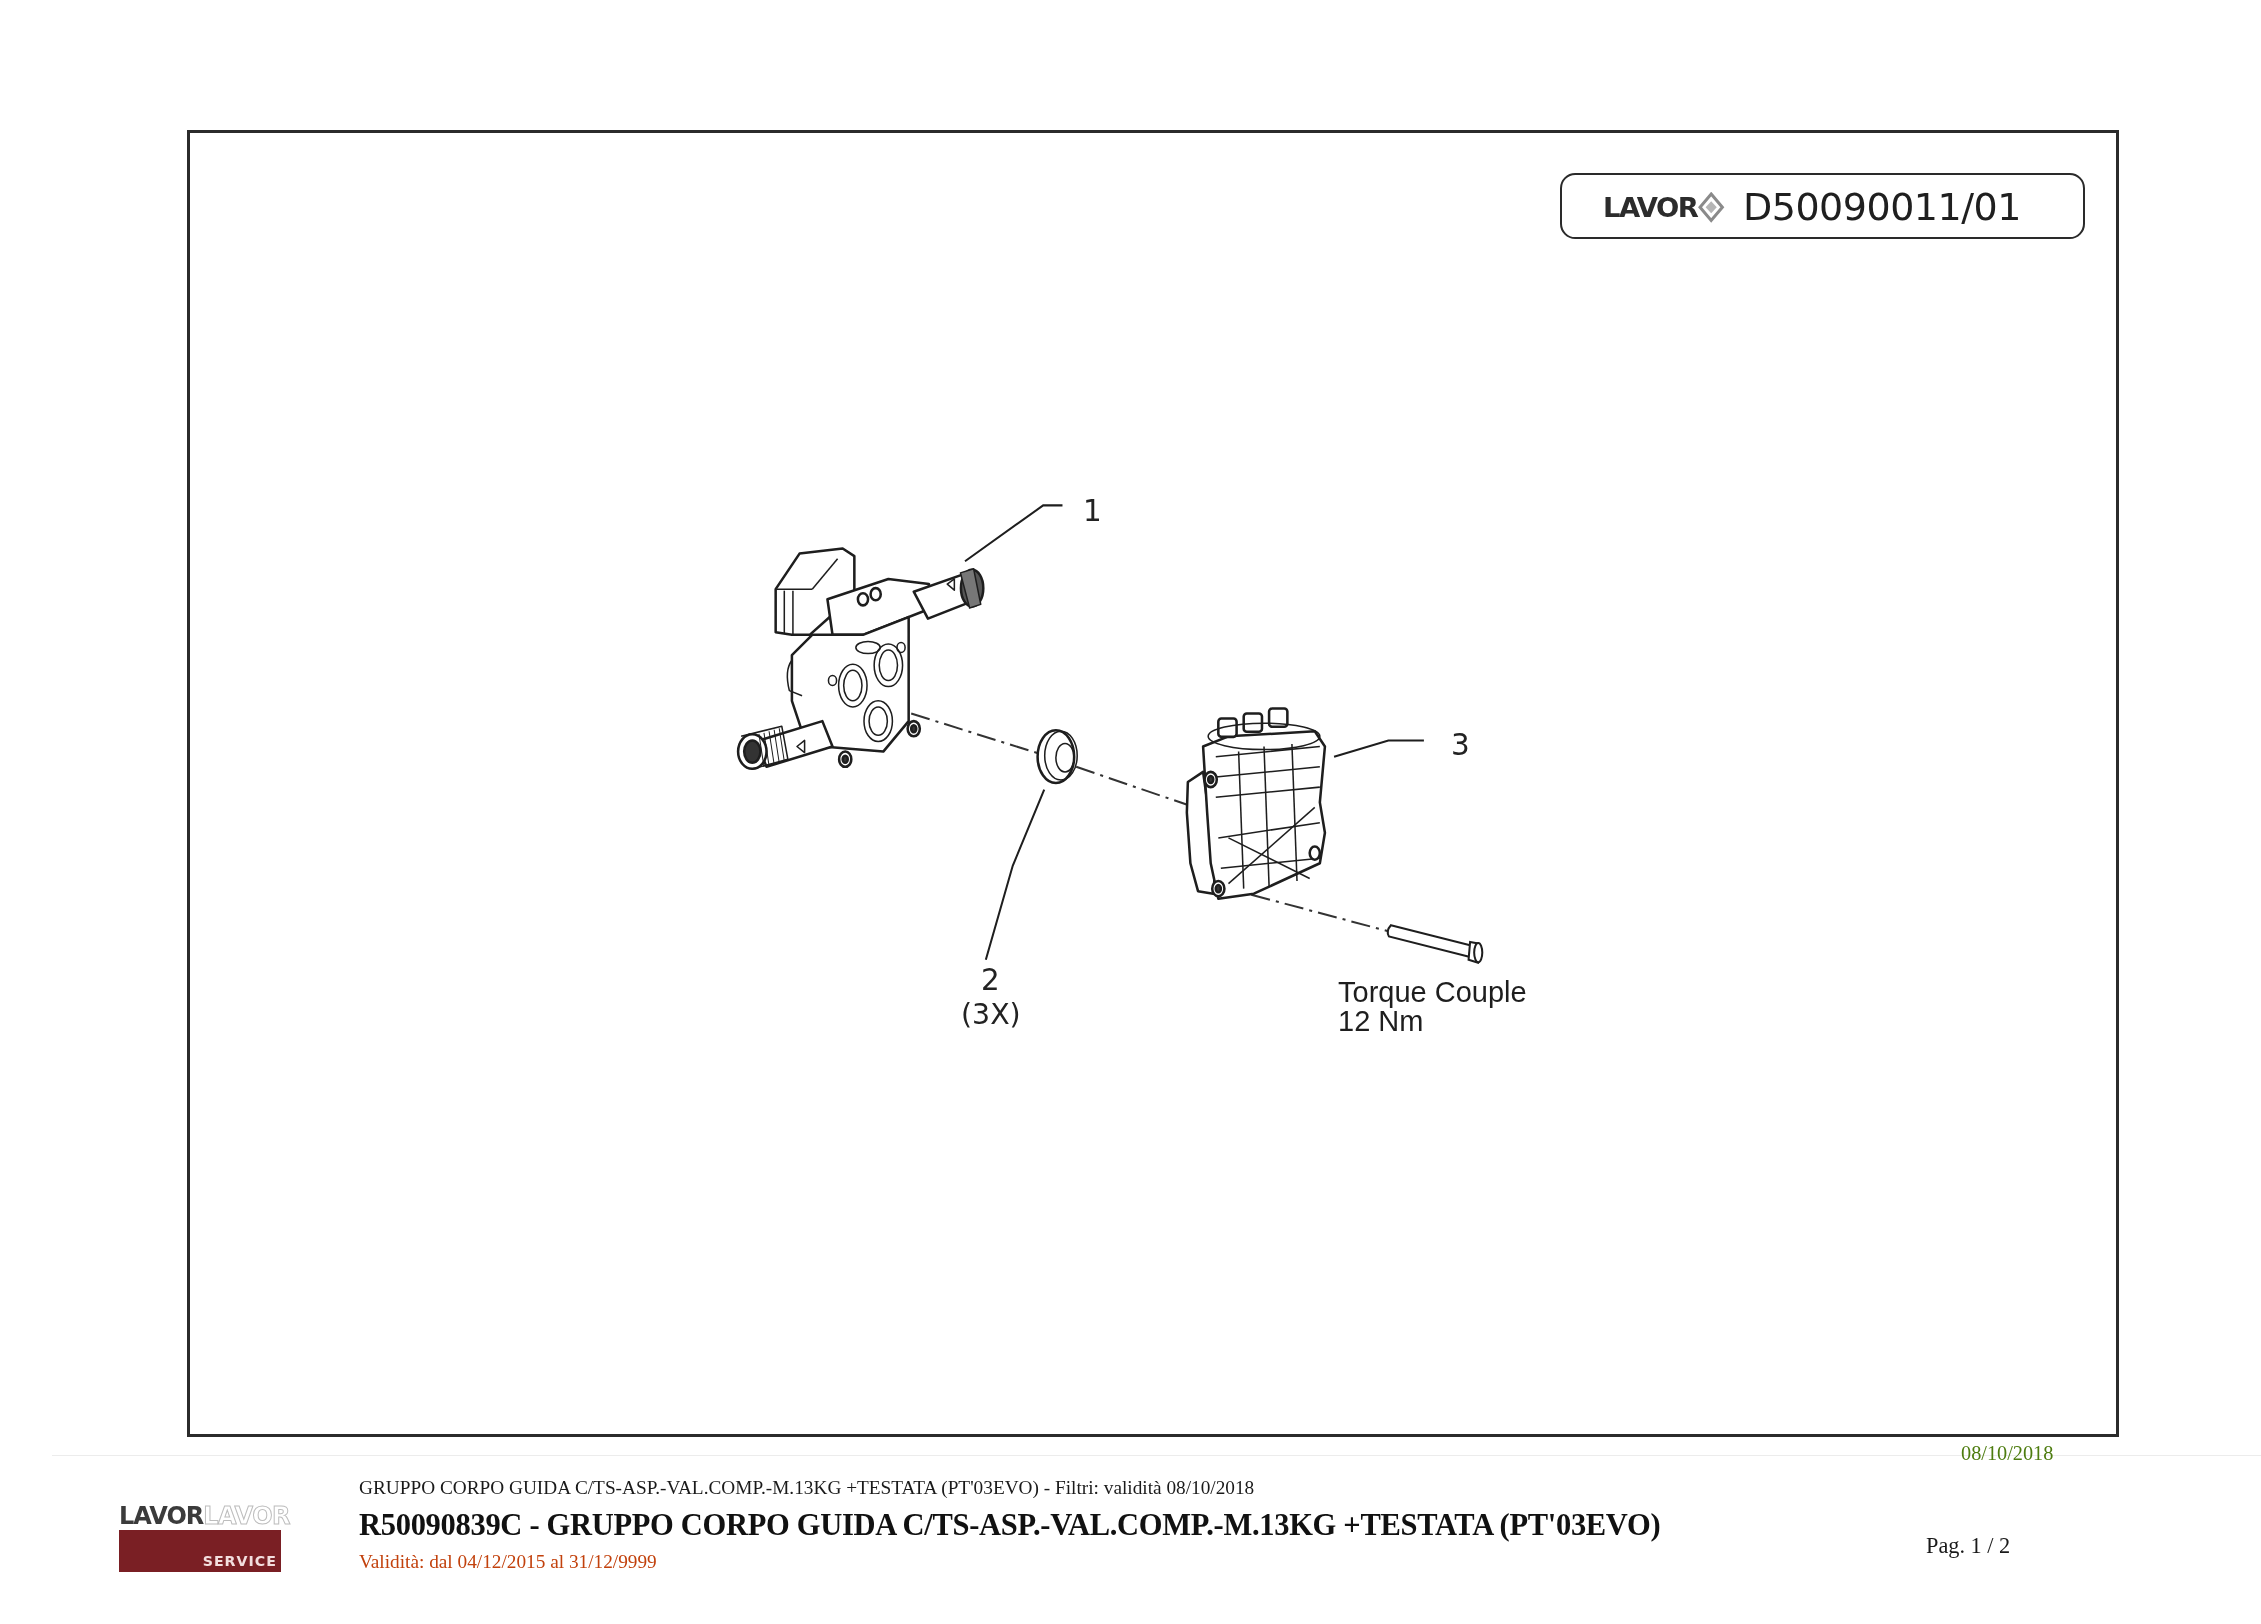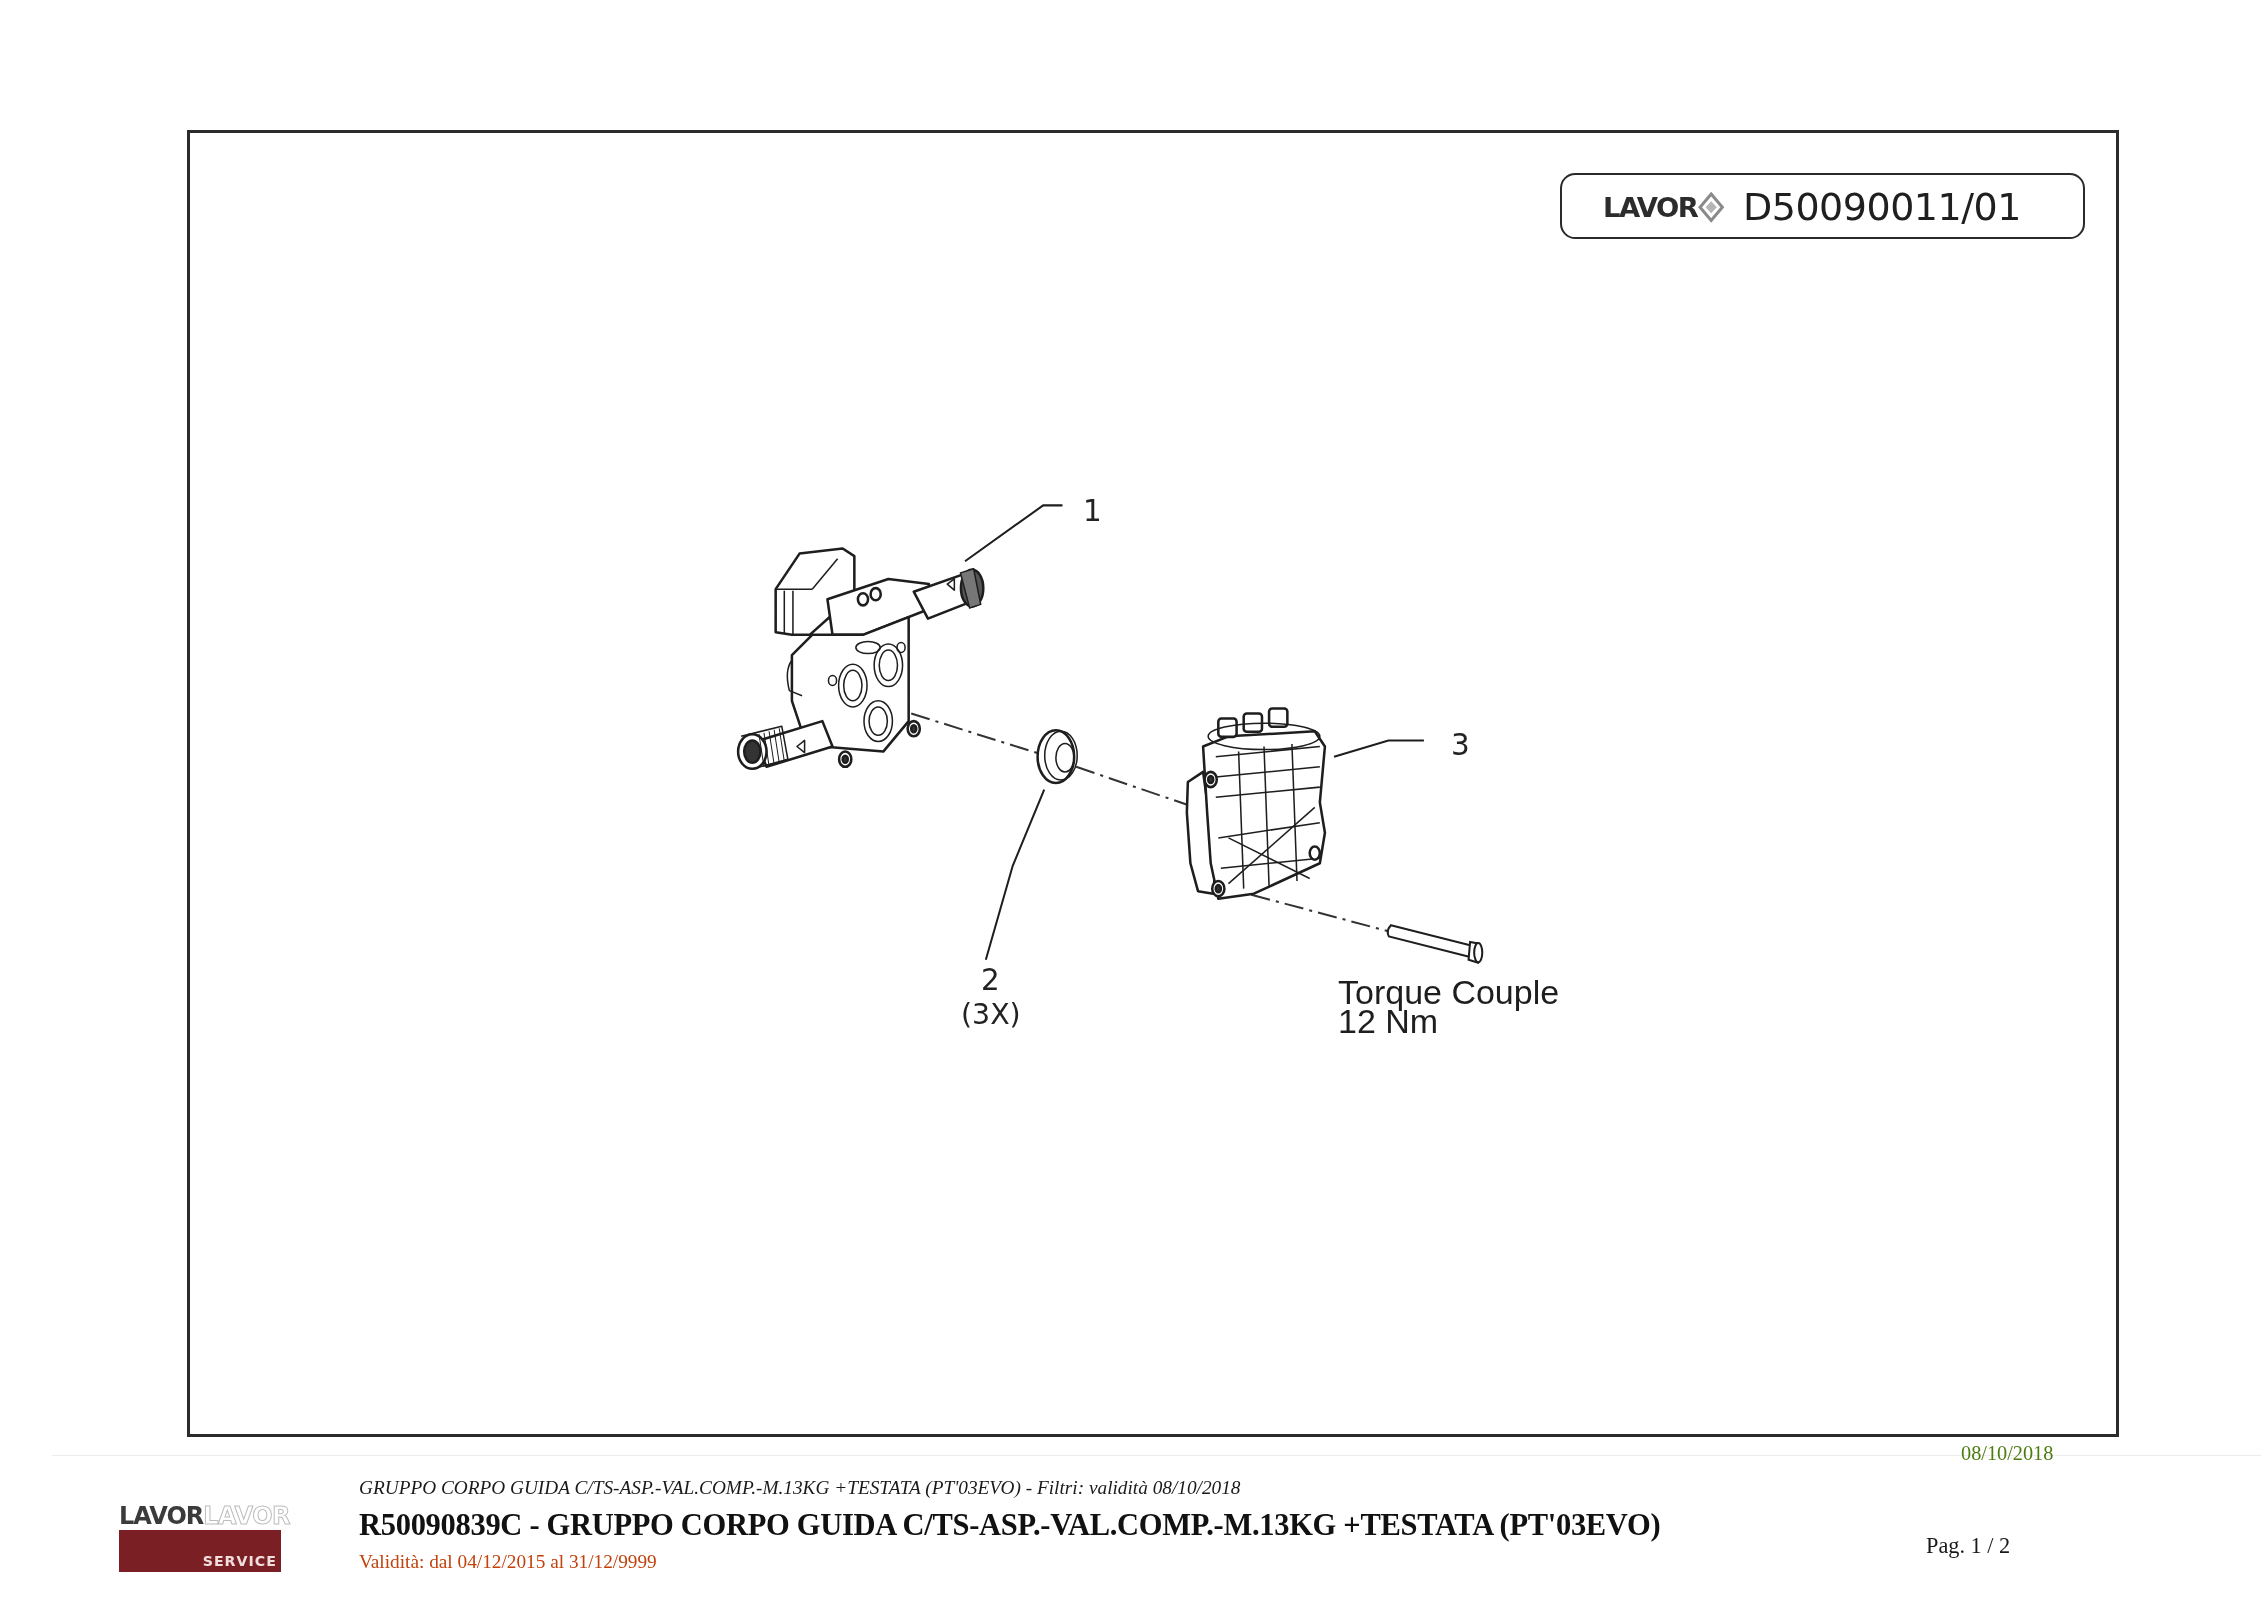--- a/index.html
+++ b/index.html
@@ -21,36 +21,36 @@
 
     .diagram-svg { position: absolute; left: 0; top: 0; width: 2261px; height: 1625px; }
 
     .callout { position: absolute; font-family: "DejaVu Sans", sans-serif; color: #222;
                font-size: 29.4px; line-height: 1; }
     .callout.c1 { left: 1083px; top: 497px; }
     .callout.c2 { left: 981px; top: 966px; }
     .callout.c2q { left: 961px; top: 1001px; font-size: 28.4px; }
     .callout.c3 { left: 1451px; top: 731px; }
     .note { position: absolute; left: 1338px; top: 978px; font-family: "Liberation Sans", sans-serif;
-            font-size: 34px; line-height: 29.4px; color: #1e1e1e; }
+            font-size: 29px; line-height: 29.4px; color: #1e1e1e; }
 
     .sep { position: absolute; left: 52px; top: 1455px; width: 2209px; height: 1px; background: #ececec; }
 
     .footer-logo { position: absolute; left: 119px; top: 1504px; width: 162px; height: 62px; }
     .logo-top { height: 24.4px; display: flex; align-items: flex-end; }
     .logo-lavor { font-family: "DejaVu Sans", sans-serif; font-weight: bold; font-size: 24px;
                   color: #3b3b3b; letter-spacing: -1px; line-height: 23.4px; }
     .logo-wash { font-family: "DejaVu Sans", sans-serif; font-weight: bold; font-size: 24px;
                  color: #ffffff; -webkit-text-stroke: 1px #bdbdbd; letter-spacing: -0.5px; line-height: 23.4px; }
     .logo-bar { margin-top: 2px; height: 42px; background: #7a1f24; position: relative; }
     .logo-service { position: absolute; right: 4.1px; bottom: 4.1px; font-family: "DejaVu Sans", sans-serif;
                     font-weight: bold; font-size: 14.2px; color: #f3dede; letter-spacing: 1px; line-height: 1; }
 
     .footer-subtitle { position: absolute; left: 359px; top: 1477px; font-family: "Liberation Serif", serif;
-                       font-style: italic; font-size: 19.3px; color: #1a1a1a; white-space: nowrap; }
+                       font-size: 19.3px; color: #1a1a1a; white-space: nowrap; }
     .footer-title { position: absolute; left: 359px; top: 1508px; font-family: Liberation Serif, serif;
                     font-weight: bold; font-size: 30.5px; color: #111; white-space: nowrap; letter-spacing: -0.3px; }
     .footer-validity { position: absolute; left: 359px; top: 1551px; font-family: Liberation Serif, serif;
                        font-size: 19.3px; color: #c2410c; white-space: nowrap; }
     .footer-date { position: absolute; left: 1961px; top: 1442px; font-family: "Liberation Serif", serif;
                    font-size: 20.3px; color: #4d7c0f; white-space: nowrap; }
     .footer-page { position: absolute; left: 1926px; top: 1533px; font-family: "Liberation Serif", serif;
                    font-size: 22.3px; color: #1a1a1a; white-space: nowrap; }
   </style>
 </head>

